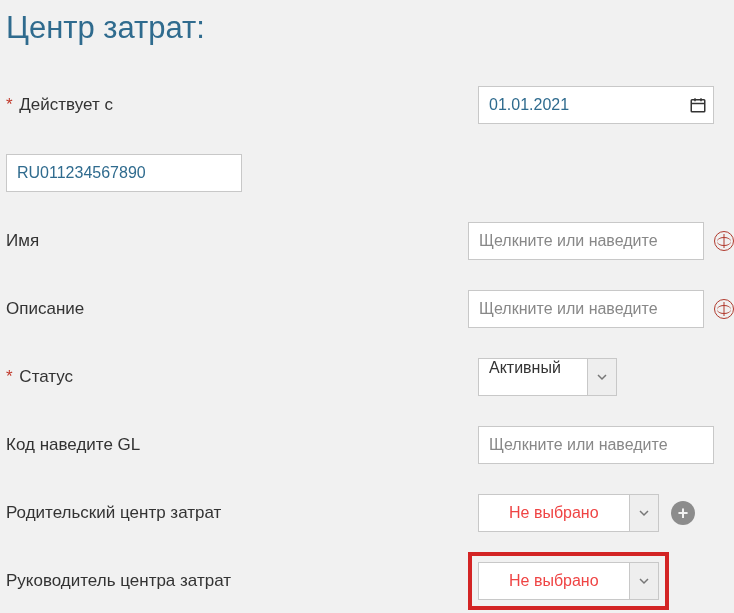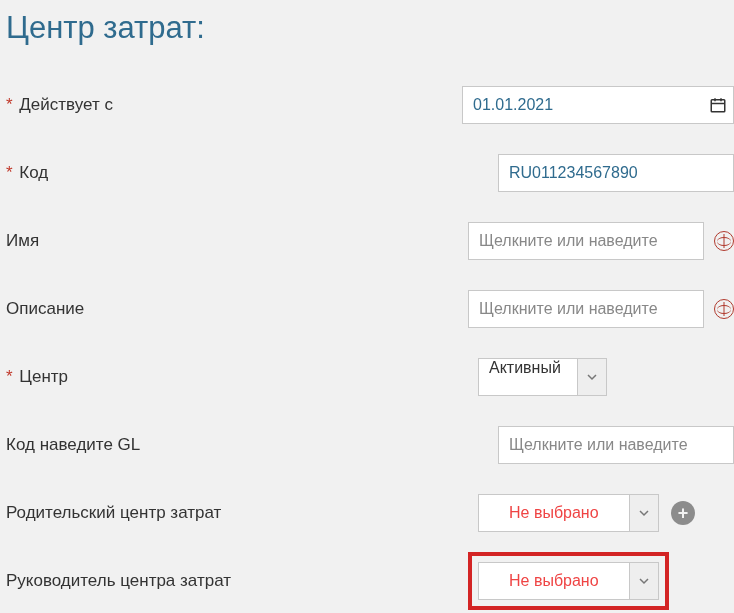--- a/index.html
+++ b/index.html
@@ -35,35 +35,35 @@
   .text-input, .lookup-input, .select-box, .date-input {
     border: 1px solid #c8c8c8;
     background: #fff;
     height: 38px;
     font-size: 16px;
     color: #ef4444;
     padding: 0 10px;
     font-family: inherit;
     outline: none;
   }
-  .text-input { width: 236px; margin-left: 42px; }
+  .text-input { width: 236px; }
   .text-input.value { color: #2f6b8e; }
   .placeholder::placeholder { color: #888; }
 
-  .date-wrap { position: relative; width: 272px; }
+  .date-wrap { position: relative; width: 236px; }
   .date-input { width: 100%; color: #2f6b8e; padding-right: 32px; }
   .cal-icn {
     position: absolute; right: 6px; top: 50%; transform: translateY(-50%);
     width: 20px; height: 20px; display: flex; align-items: center; justify-content: center;
     color: #333;
   }
 
   .select-group { display: flex; }
   .select-box {
-    width: 99px; border-right: none;
+    width: 109px; border-right: none;
     color: #333;
   }
   .dd-btn, .dd-btn-alt {
     width: 30px; height: 38px;
     border: 1px solid #c8c8c8;
     background: #eeeeee;
     display: flex; align-items: center; justify-content: center;
     color: #777;
     cursor: pointer;
   }
@@ -135,21 +135,20 @@
               <line x1="3" y1="10" x2="21" y2="10"></line>
               <line x1="8" y1="3" x2="8" y2="7"></line>
               <line x1="16" y1="3" x2="16" y2="7"></line>
             </svg>
         </span>
       </div>
     </div>
   </div>
 
   <div class="row">
-    <div class="label"><span class="req">*</span> <span>Код</span></div>
     <div class="field">
       <input class="text-input value" value="RU011234567890" style="">
     </div>
   </div>
 
   <div class="row">
     <div class="label">Имя</div>
     <div class="field">
       <input class="text-input placeholder" placeholder="Щелкните или наведите" style="">
       <span class="globe-icn"></span>
@@ -158,21 +157,21 @@
 
   <div class="row">
     <div class="label">Описание</div>
     <div class="field">
       <input class="text-input placeholder" placeholder="Щелкните или наведите" style="">
       <span class="globe-icn"></span>
     </div>
   </div>
 
   <div class="row">
-    <div class="label"><span class="req">*</span> <span>Центр</span></div>
+    <div class="label"><span class="req">*</span> <span>Статус</span></div>
     <div class="field">
       <div class="select-group">
         <div class="select-box">Активный</div>
         <div class="dd-btn">
           <svg width="10" height="10" viewBox="0 0 10 10">
               <path d="M1 3 L5 7 L9 3" fill="none" stroke="#777" stroke-width="1.5"></path>
             </svg>
         </div>
       </div>
     </div>

